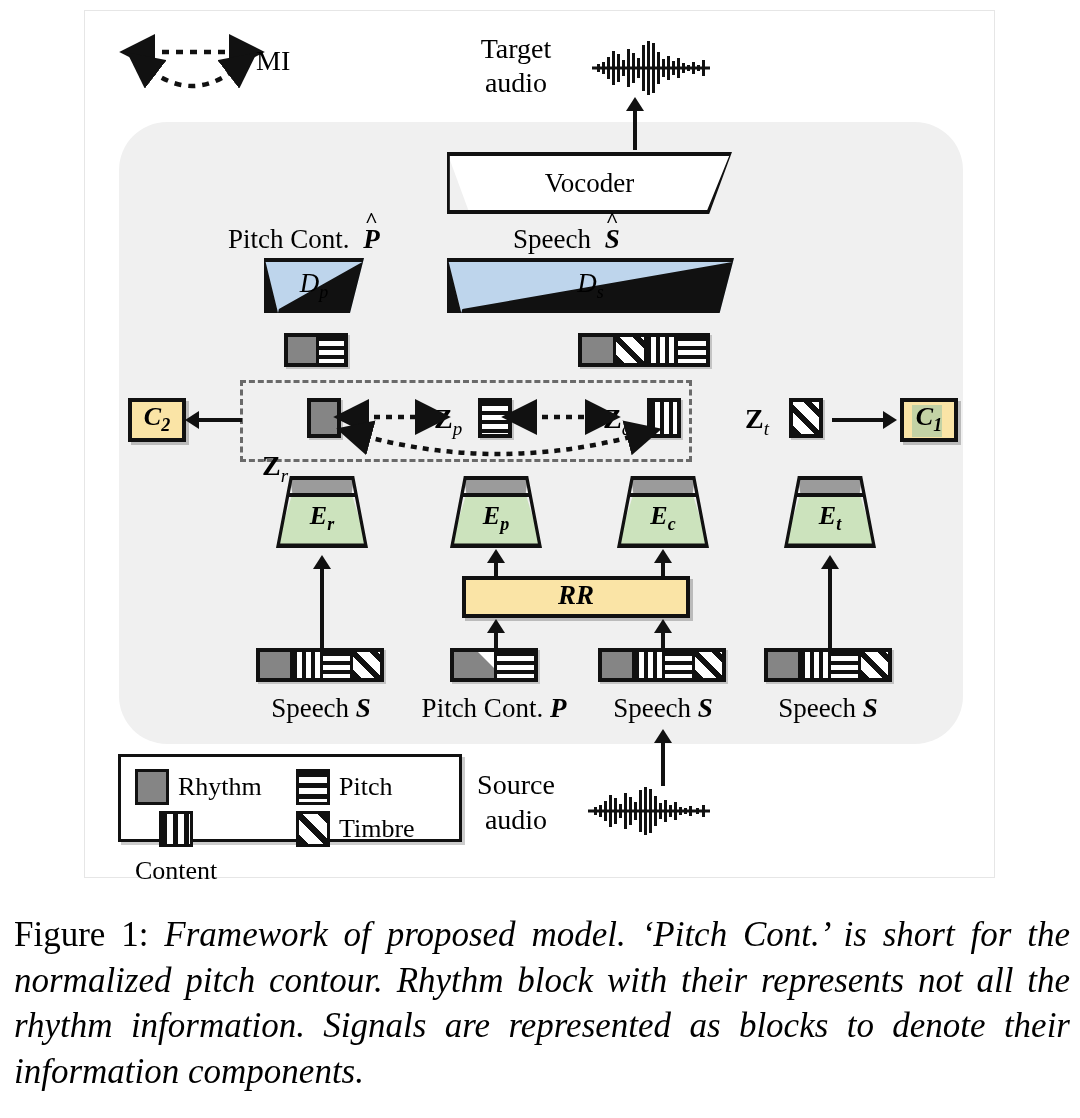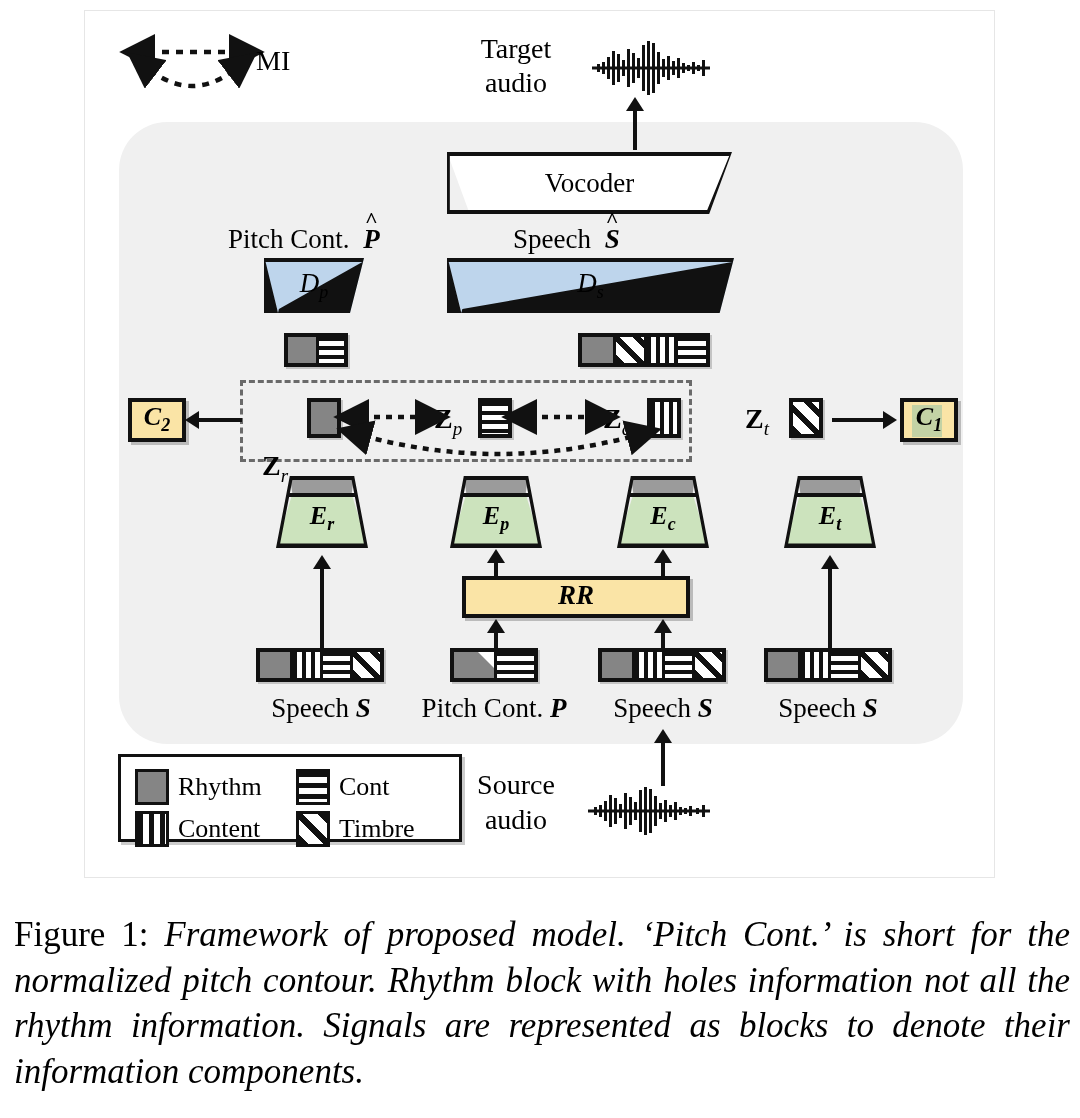--- a/index.html
+++ b/index.html
@@ -449,30 +449,30 @@
     </svg>
   </div>
 
   <div class="legend">
     <div class="lg-item" style="left:14px;top:12px;">
       <span class="lg-sw rhythm"></span>
       <span class="lg-tx">Rhythm</span>
     </div>
     <div class="lg-item" style="left:175px;top:12px;">
       <span class="lg-sw pitch"></span>
-      <span class="lg-tx">Cont</span>
-    </div>
-    <div class="lg-item" style="left:14px;top:54px;">
+      <span class="lg-tx">Pitch</span>
+    </div>
+    <div class="lg-item" style="left:14px;top:54px;flex-direction:column;">
       <span class="lg-sw content"></span>
       <span class="lg-tx">Content</span>
     </div>
     <div class="lg-item" style="left:175px;top:54px;">
       <span class="lg-sw timbre"></span>
       <span class="lg-tx">Timbre</span>
     </div>
   </div>
 
   <div class="caption">
     <span class="lead">Figure 1:</span>
-    <span class="body">Framework of proposed model. ‘Pitch Cont.’ is short for the normalized pitch contour. Rhythm block with holes information not all the rhythm information. Signals are represented as blocks to denote their information components.</span>
+    <span class="body">Framework of proposed model. ‘Pitch Cont.’ is short for the normalized pitch contour. Rhythm block with their represents not all the rhythm information. Signals are represented as blocks to denote their information components.</span>
   </div>
 
 </div>
 
 </body></html>

